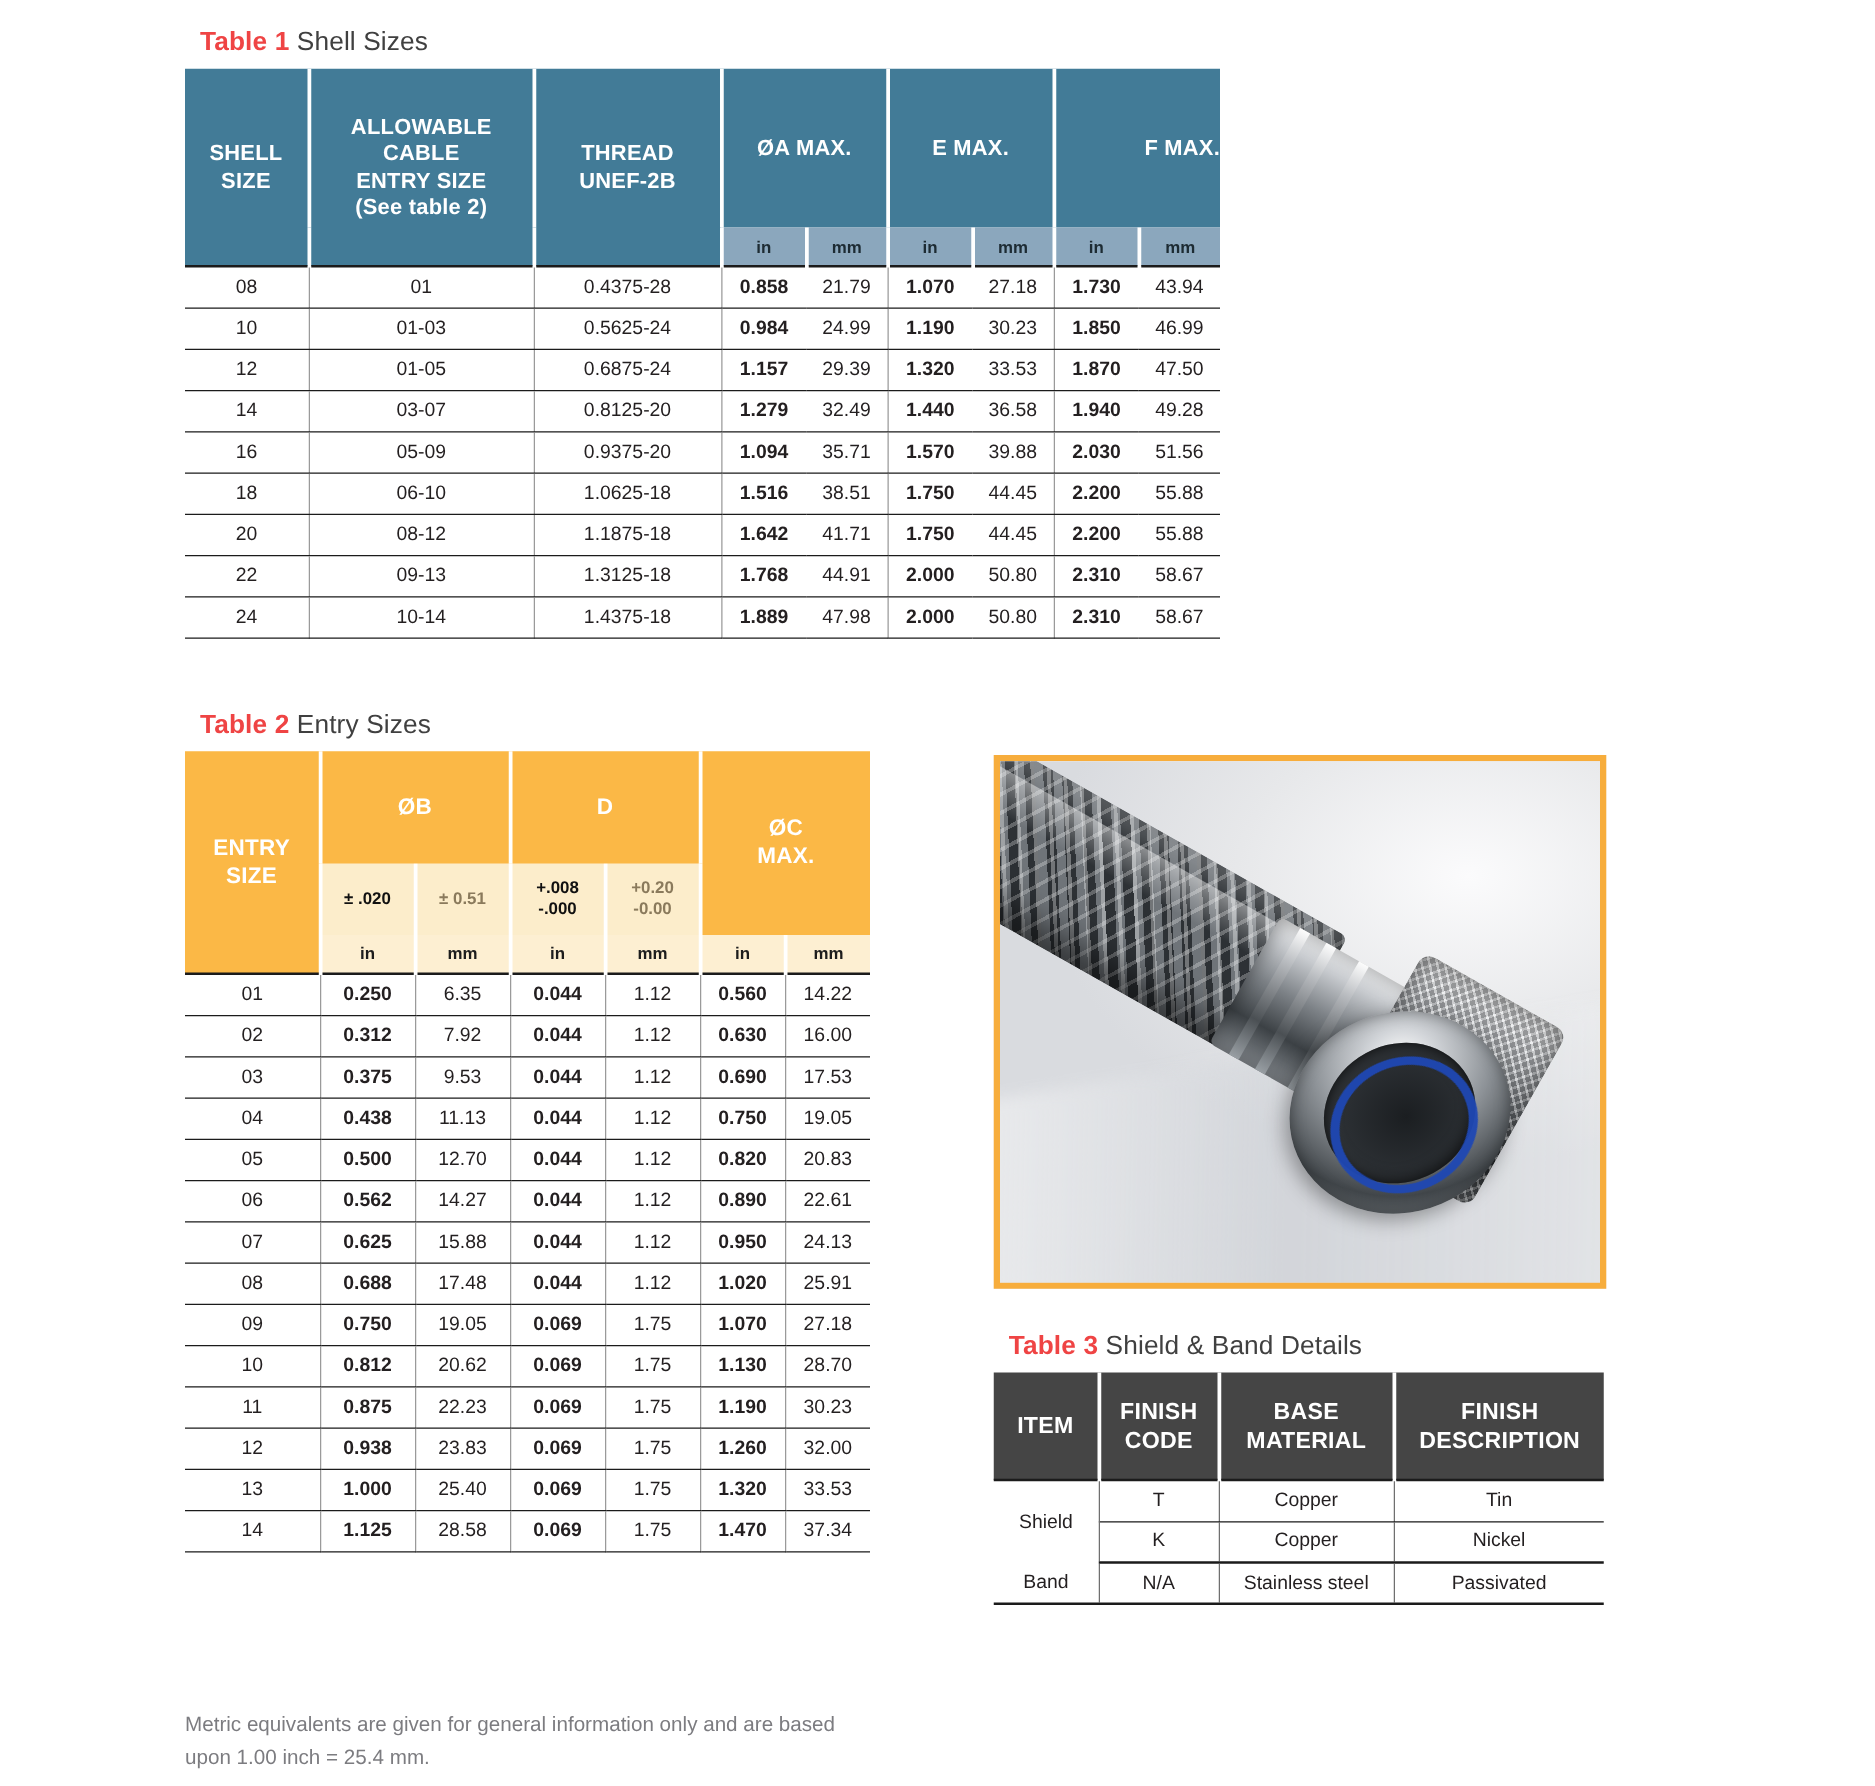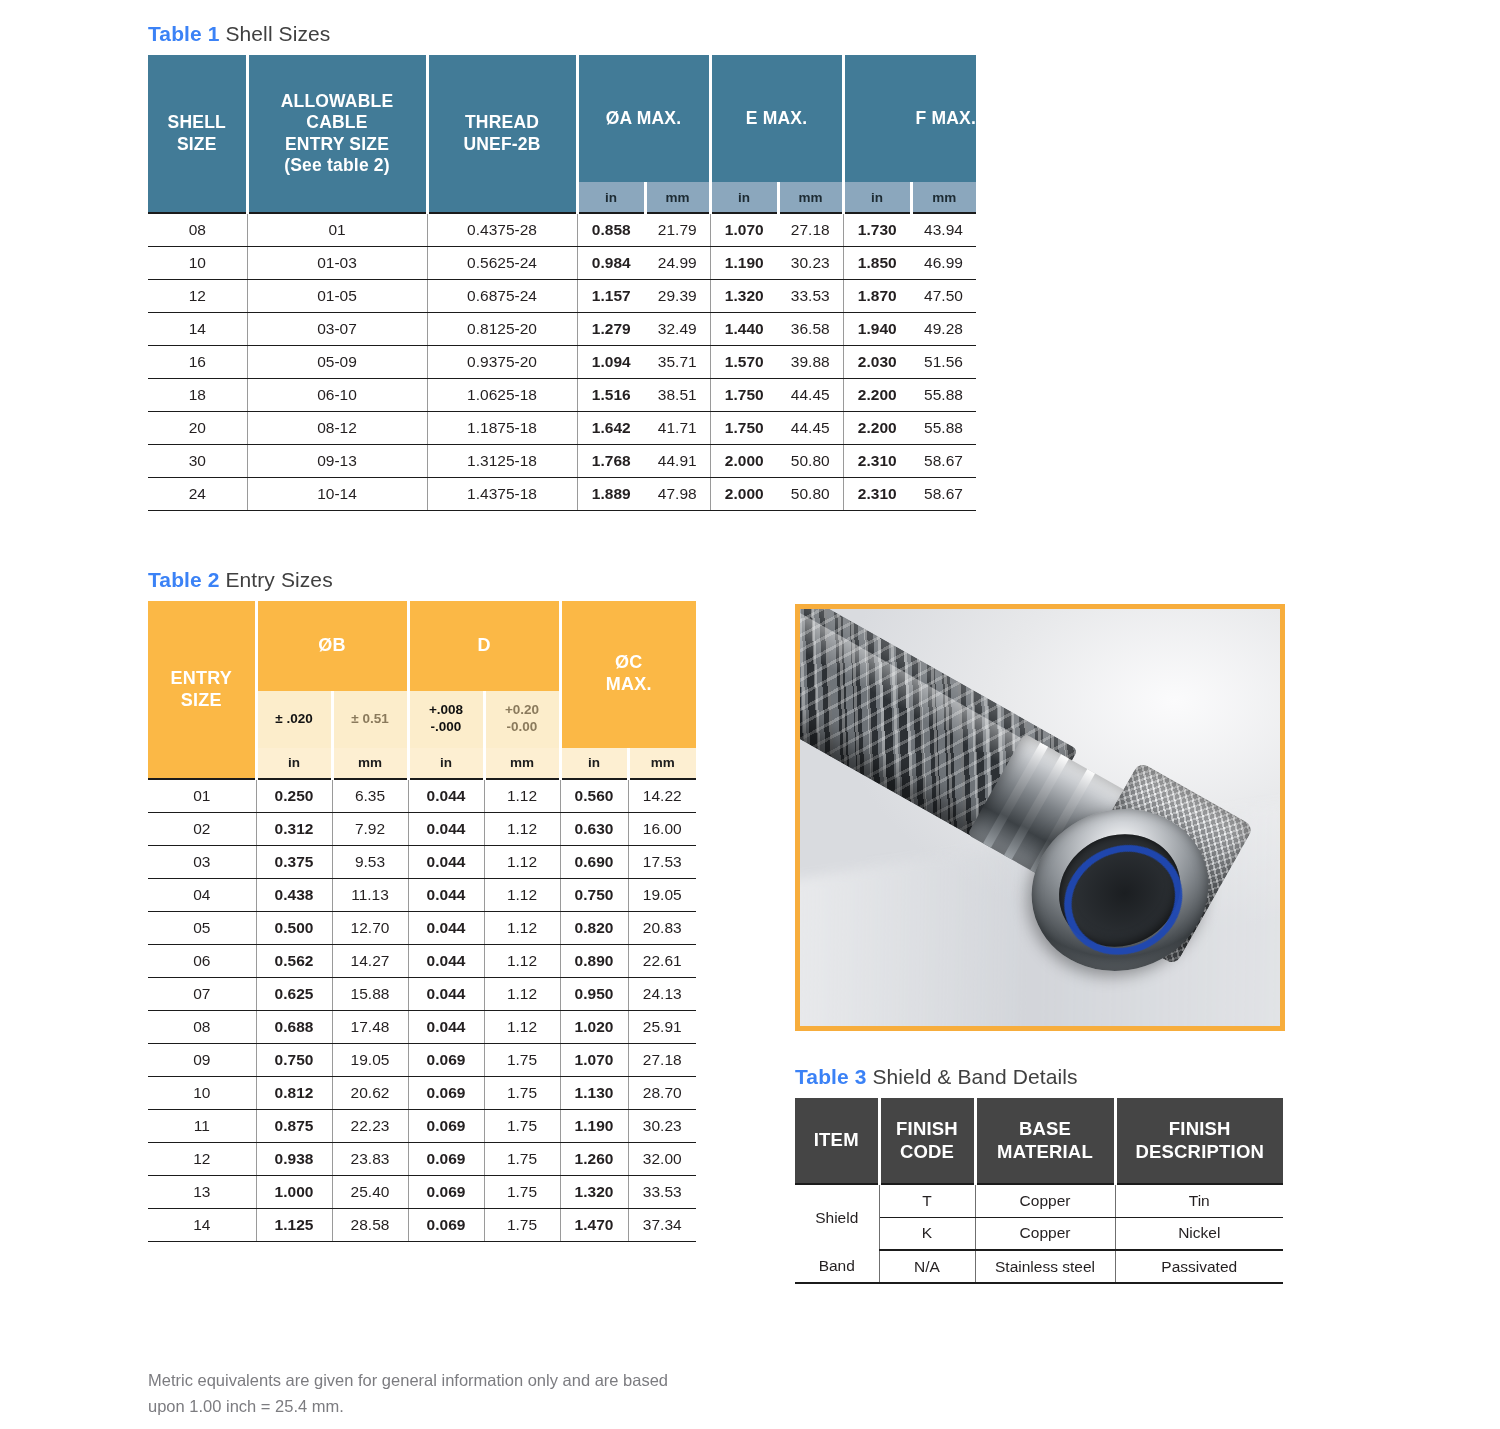--- a/index.html
+++ b/index.html
@@ -12,21 +12,21 @@
   }
   .page { position: relative; width: 1500px; height: 1429px; overflow: hidden; }
 
   
   .caption {
     font-size: 21px;
     color: #3f3f41;
     letter-spacing: .1px;
     white-space: nowrap;
   }
-  .caption .num { color: #3b82f6; font-weight: bold; }
+  .caption .num { color: #ef4444; font-weight: bold; margin-left: 12px; }
   .caption .sub { color: #404040; font-weight: normal; }
 
   
   table { border-collapse: collapse; border-spacing: 0; }
   td, th { padding: 0; margin: 0; }
 
   
   #table1-wrap { position: absolute; left: 148px; top: 22px; }
   #table1-caption { margin-bottom: 9px; }
   table.t1 { width: 818px; table-layout: fixed; }
@@ -375,21 +375,21 @@
             <td class="">08-12</td>
             <td class="">1.1875-18</td>
             <td class="bold pairL">1.642</td>
             <td class="">41.71</td>
             <td class="bold pairL">1.750</td>
             <td class="">44.45</td>
             <td class="bold pairL">2.200</td>
             <td class="nr">55.88</td>
           </tr>
           <tr class="body">
-            <td class="">30</td>
+            <td class="">22</td>
             <td class="">09-13</td>
             <td class="">1.3125-18</td>
             <td class="bold pairL">1.768</td>
             <td class="">44.91</td>
             <td class="bold pairL">2.000</td>
             <td class="">50.80</td>
             <td class="bold pairL">2.310</td>
             <td class="nr">58.67</td>
           </tr>
           <tr class="body">

